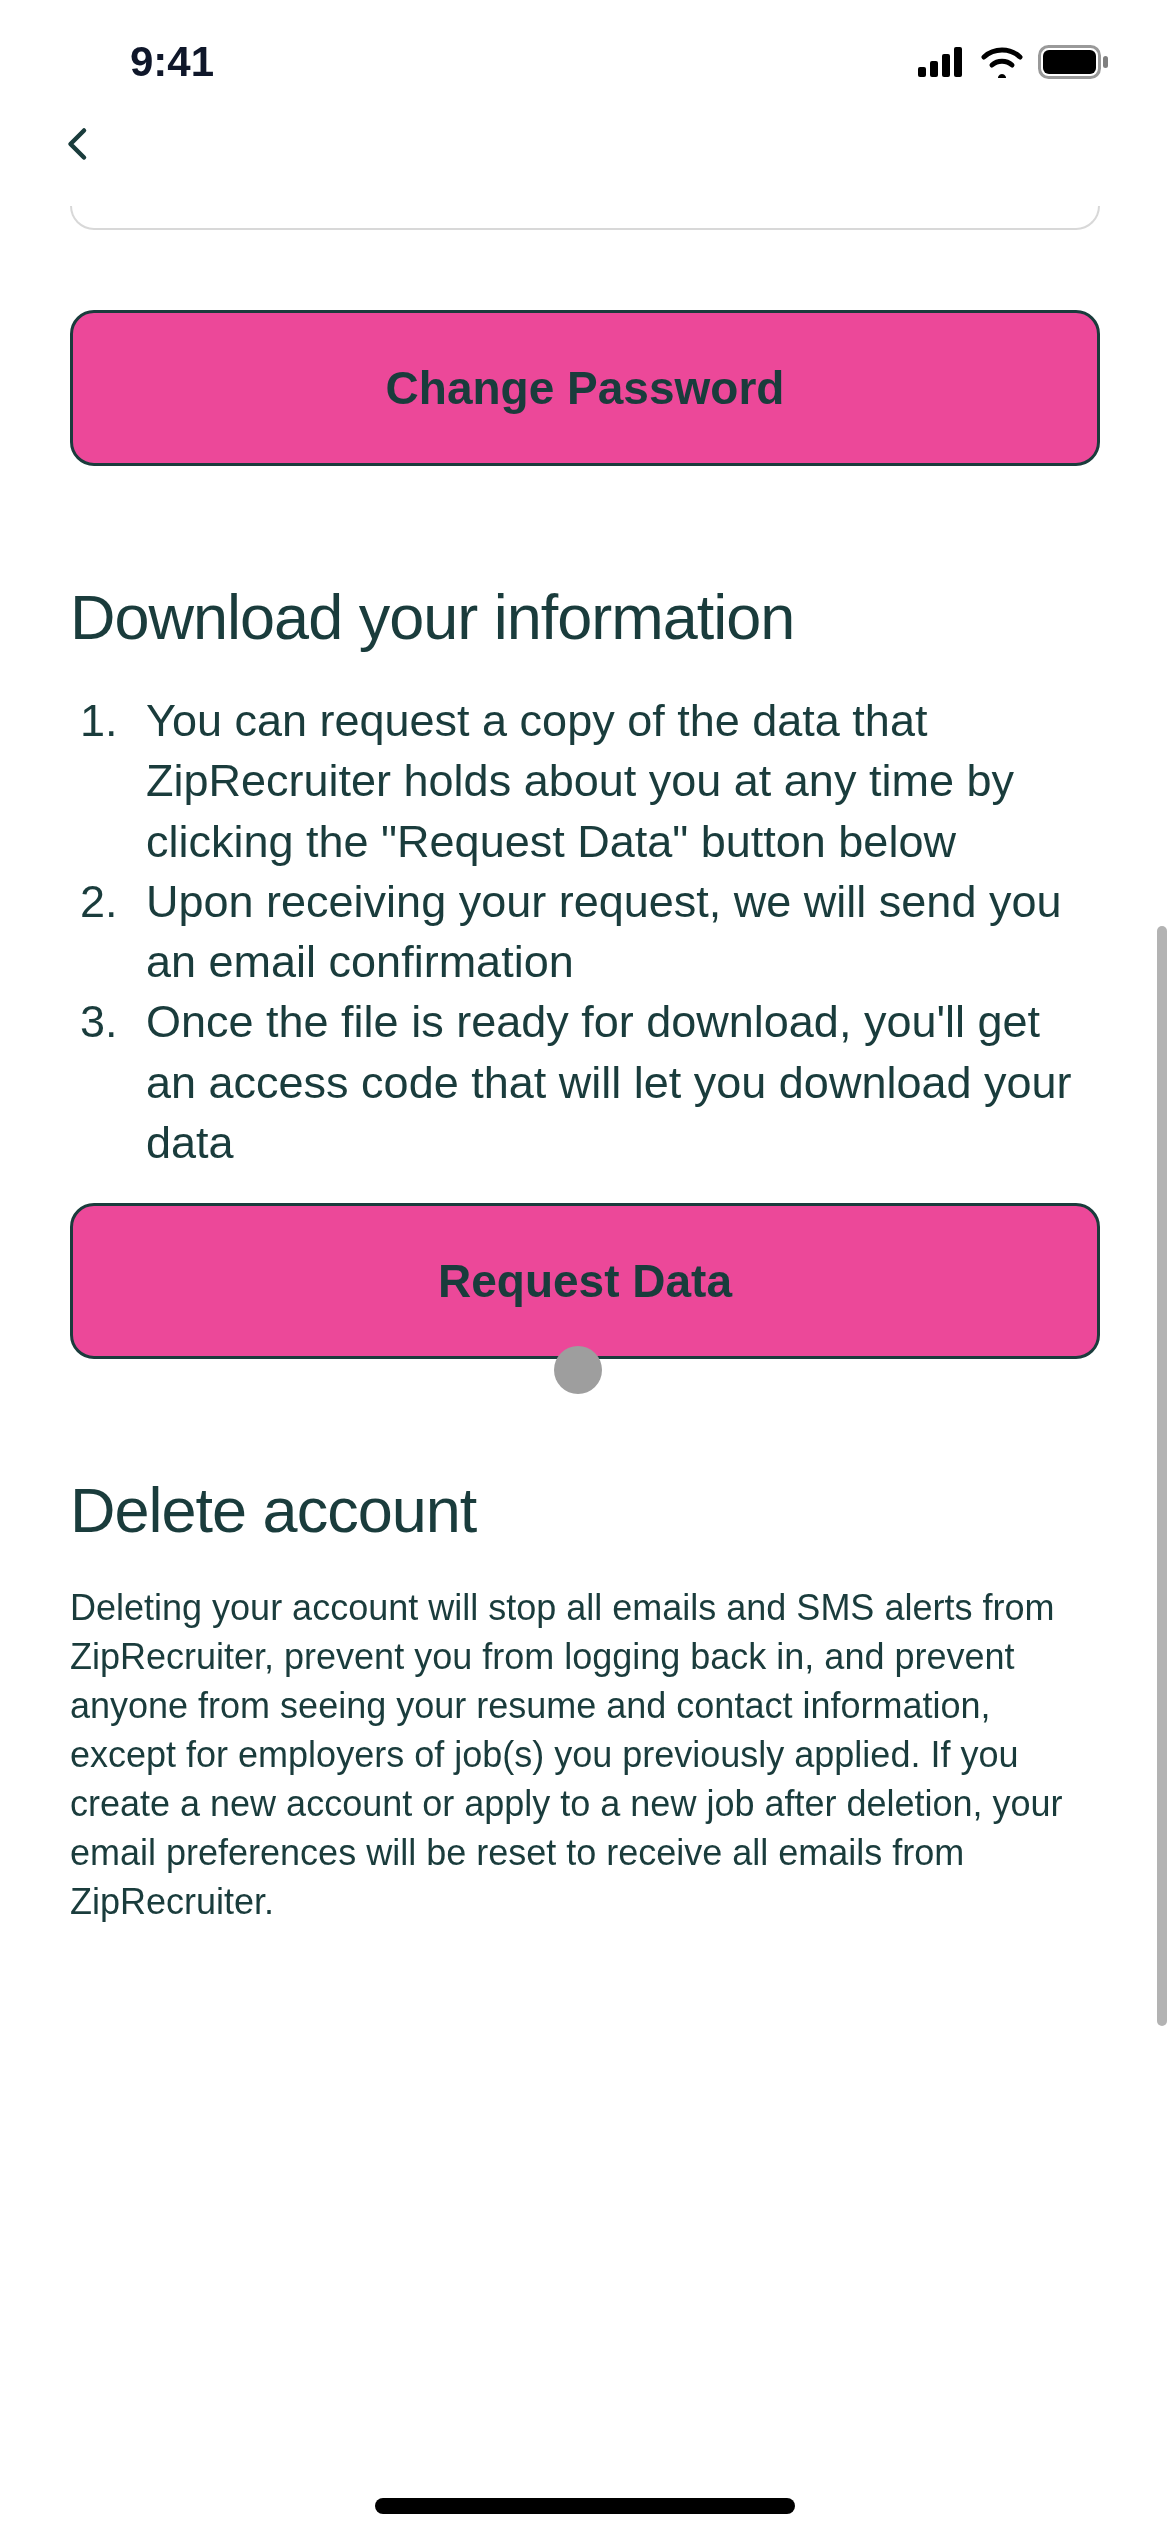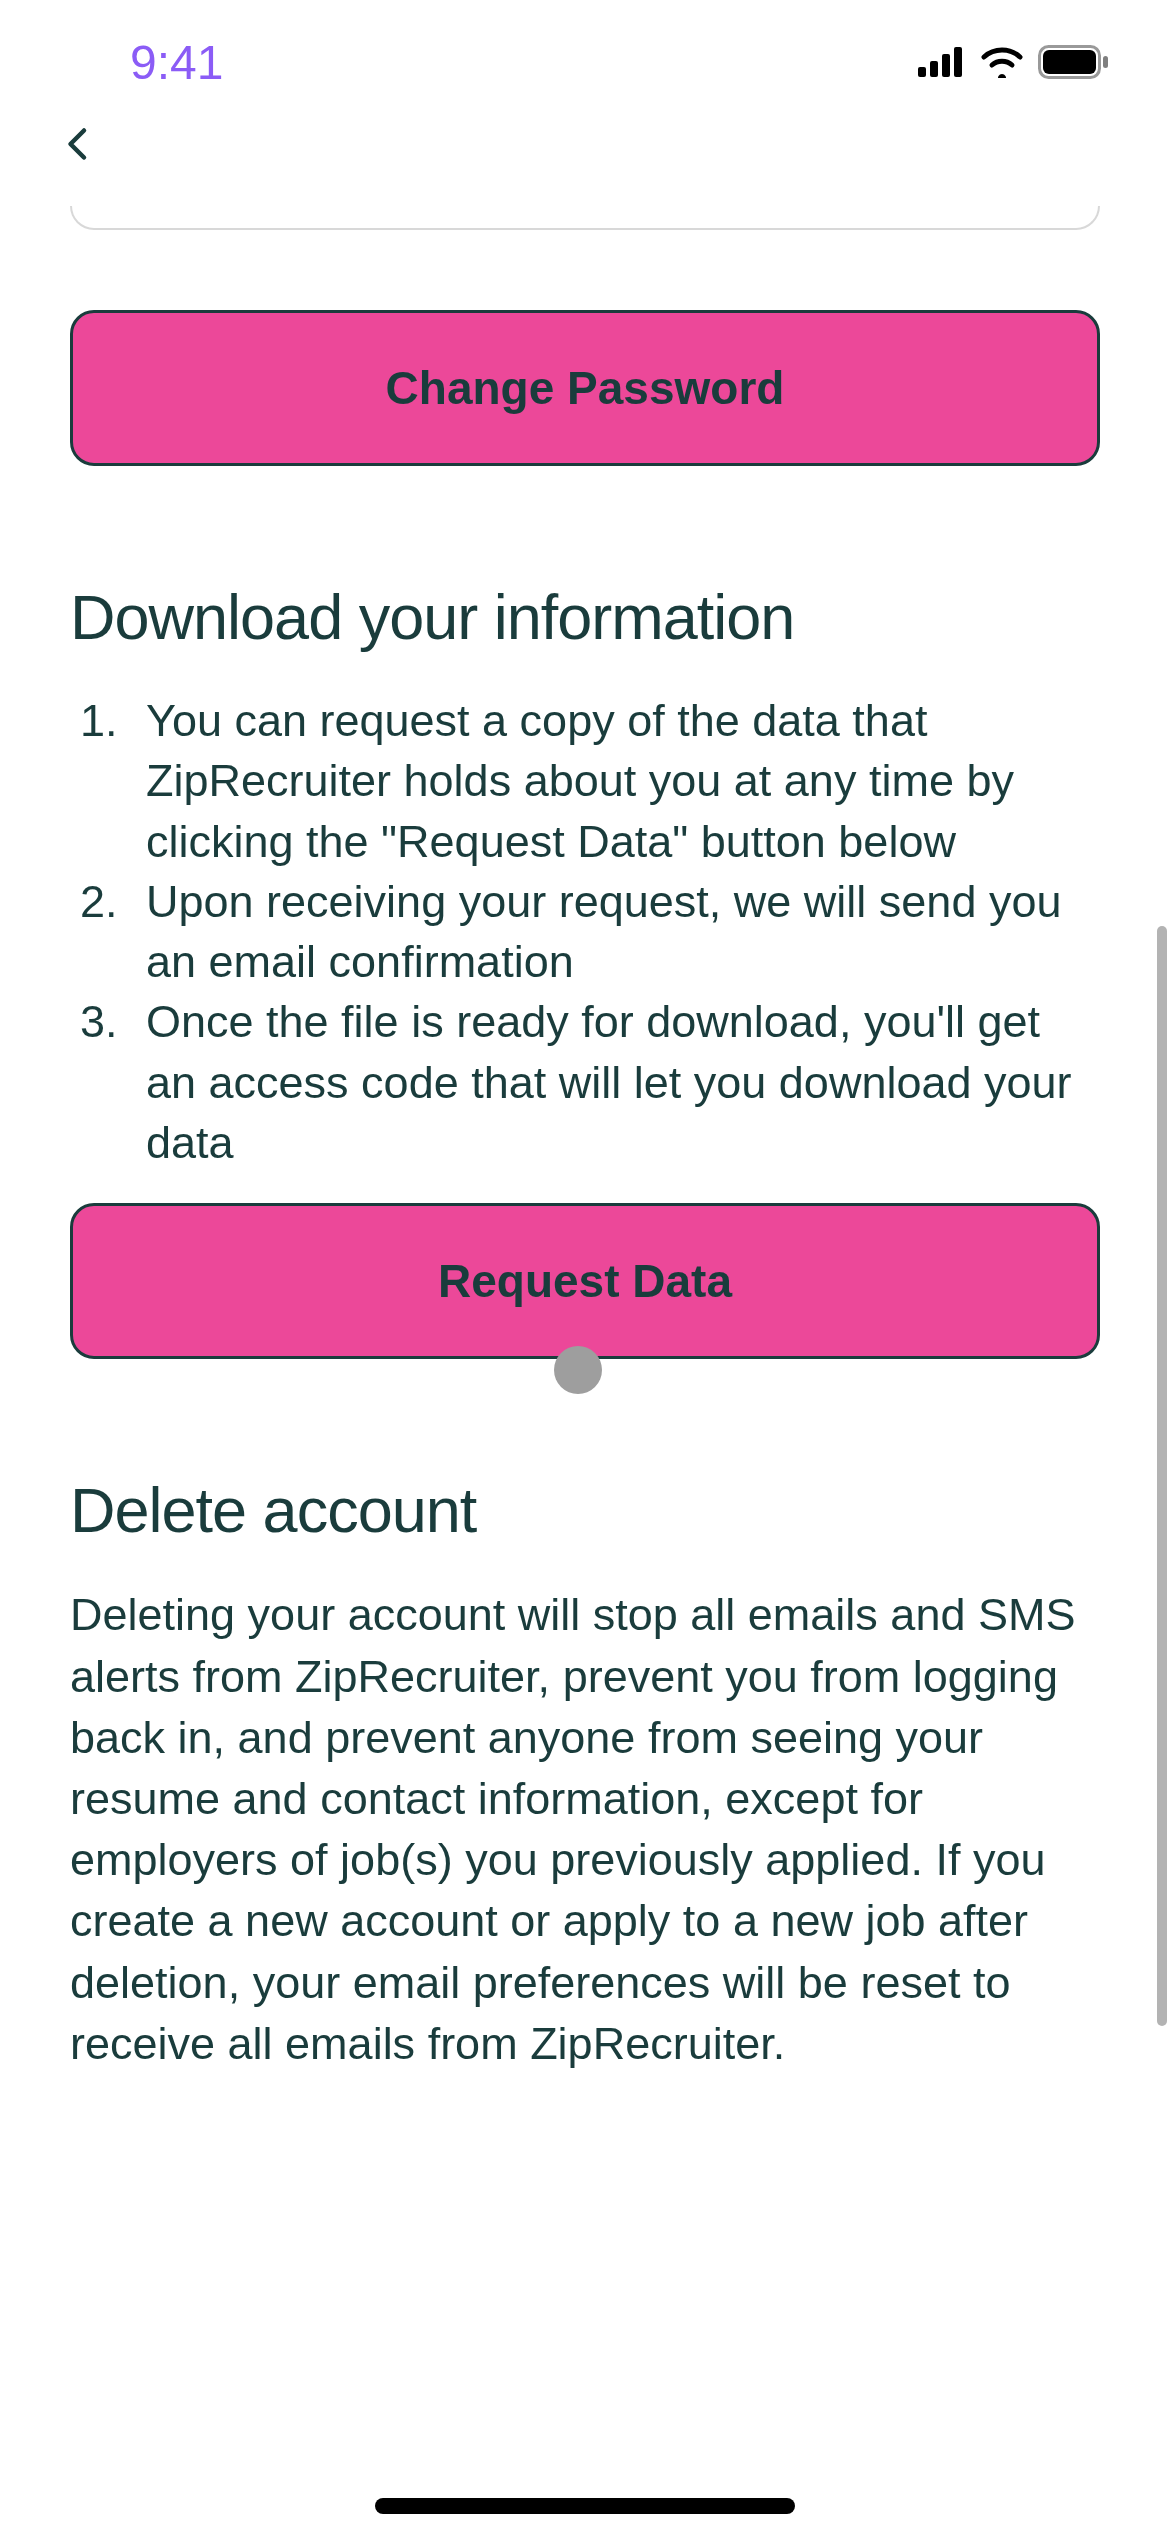--- a/index.html
+++ b/index.html
@@ -16,23 +16,23 @@
       overflow: hidden;
     }
     .status-bar {
       display: flex;
       justify-content: space-between;
       align-items: center;
       padding: 28px 60px 24px 130px;
       height: 120px;
     }
     .status-time {
-      font-size: 48px;
-      font-weight: 400;
-      color: #8b5cf6;
+      font-size: 42px;
+      font-weight: 700;
+      color: #0f172a;
     }
     .status-icons {
       display: flex;
       align-items: center;
       gap: 14px;
     }
     .nav-bar {
       padding: 6px 60px 40px 60px;
     }
     .back-chevron {
@@ -74,21 +74,21 @@
       margin-bottom: 30px;
     }
     .ordered-list li {
       font-size: 45px;
       line-height: 1.34;
       color: #1a3c3c;
       padding-left: 16px;
       font-weight: 400;
     }
     .body-text {
-      font-size: 45px;
+      font-size: 36px;
       line-height: 1.36;
       color: #1a3c3c;
       margin-bottom: 46px;
       font-weight: 400;
     }
     .link-text {
       text-decoration: underline;
     }
     .scroll-indicator {
       position: absolute;

